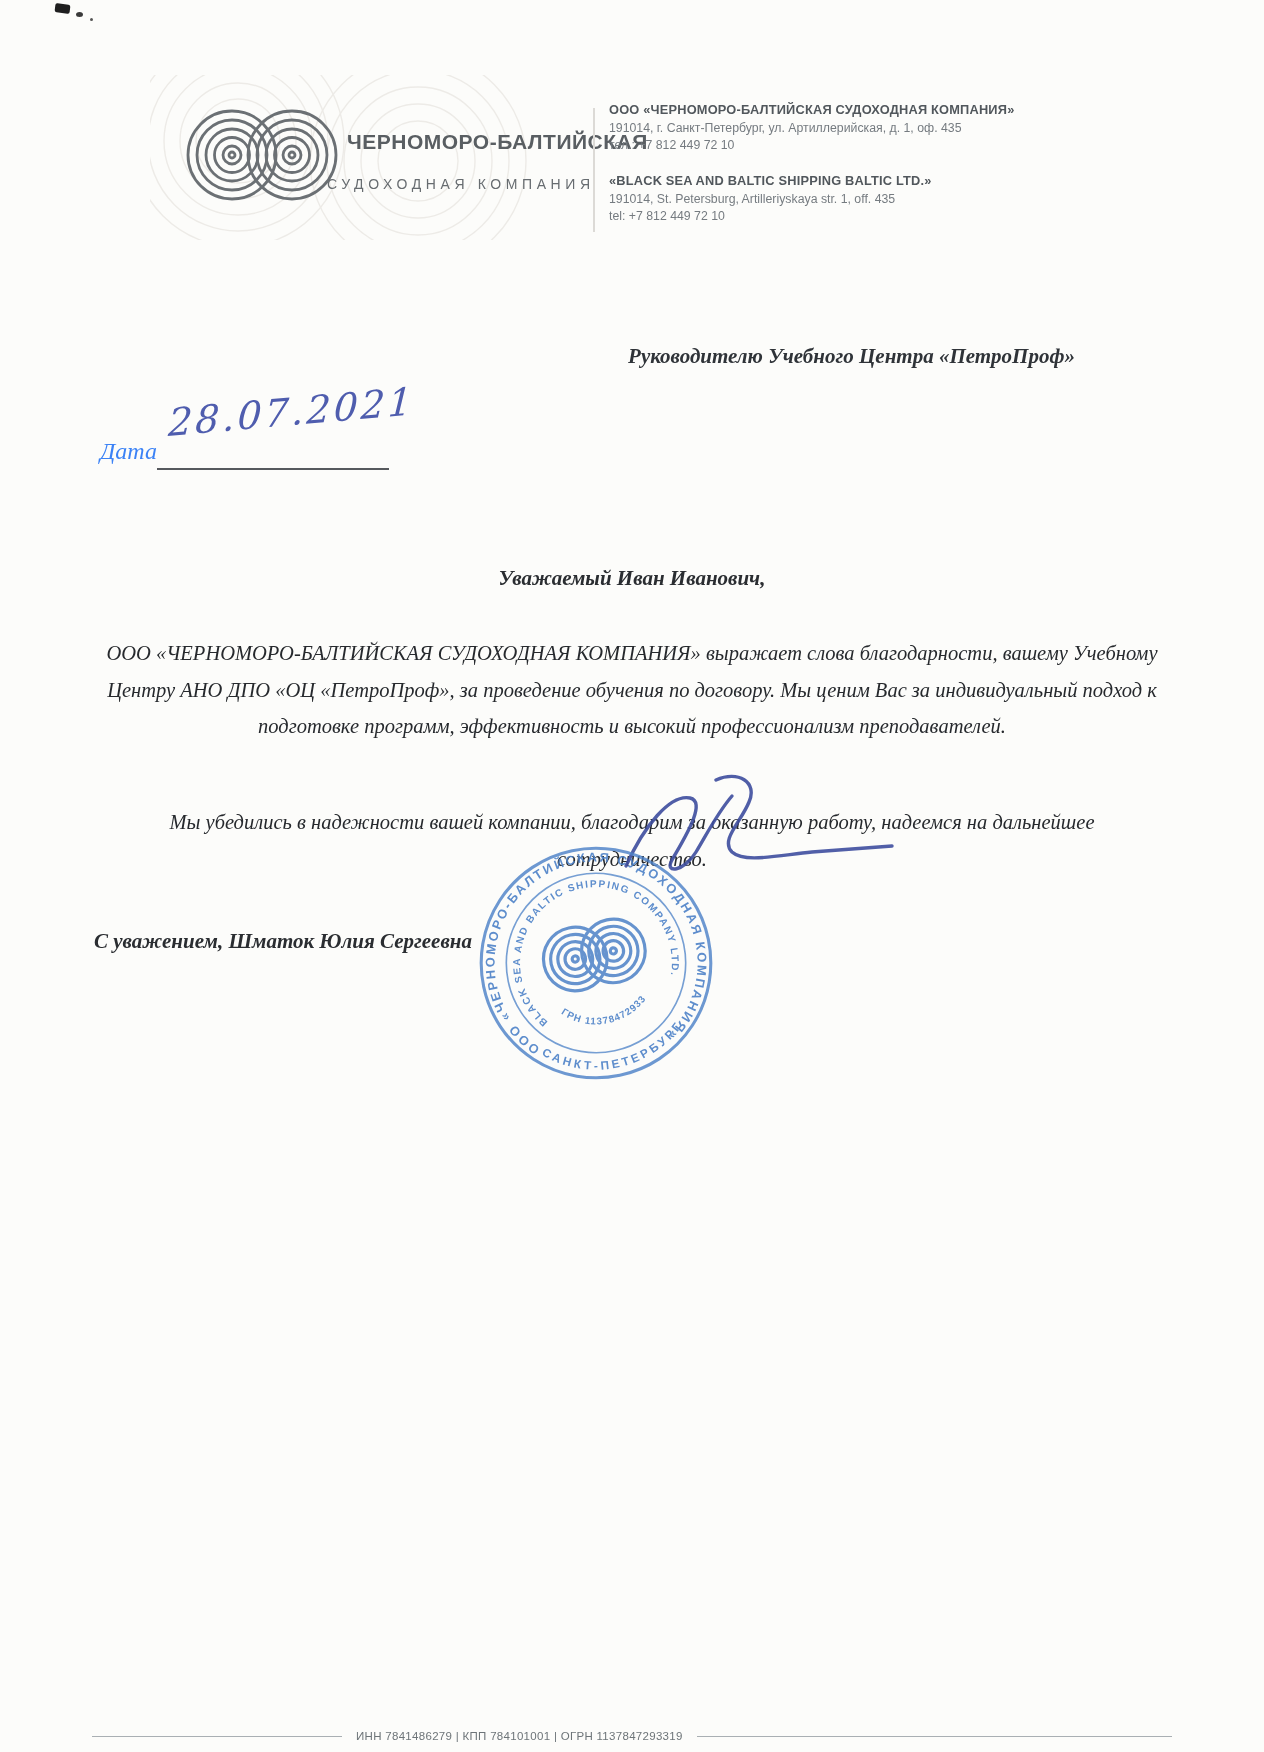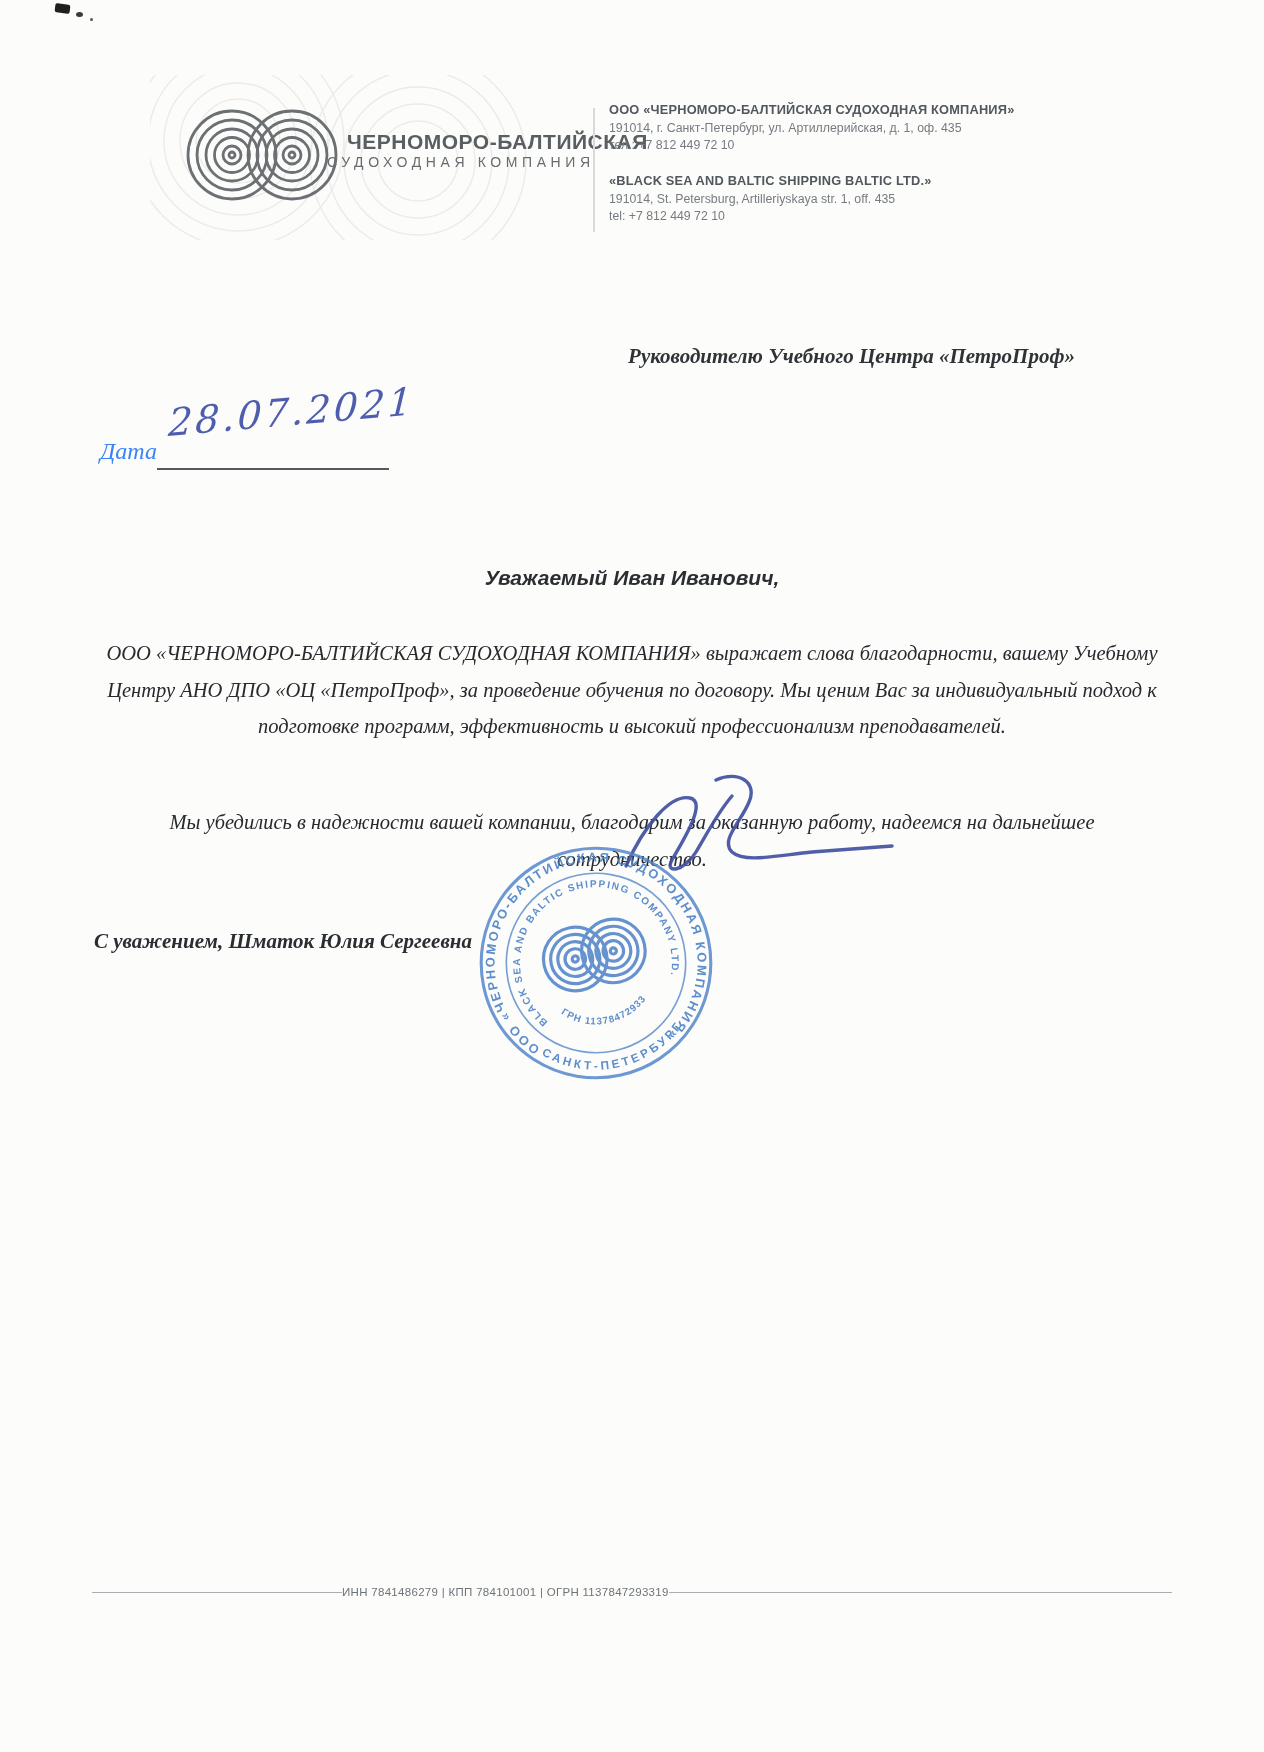--- a/index.html
+++ b/index.html
@@ -14,44 +14,44 @@
   }
   
   .artifact1{position:absolute;left:55px;top:4px;width:15px;height:9px;background:#1f1f1f;border-radius:2px;transform:rotate(7deg);}
   .artifact2{position:absolute;left:76px;top:12px;width:7px;height:5px;background:#3a3a3a;border-radius:50%;}
   .artifact3{position:absolute;left:90px;top:18px;width:3px;height:3px;background:#555;border-radius:50%;}
 
   
   .logo-svg{position:absolute;left:150px;top:75px;}
   .brand{position:absolute;left:327px;top:130px;color:#5c6165;}
   .brand-line1{font-size:21px;font-weight:700;letter-spacing:0.5px;color:#595e62;padding-left:20px;}
-  .brand-line2{margin-top:0;font-size:14px;font-weight:400;letter-spacing:4.6px;color:#676c70;}
+  .brand-line2{margin-top:22px;font-size:14px;font-weight:400;letter-spacing:4.6px;color:#676c70;}
   .divider{position:absolute;left:593px;top:108px;width:2px;height:124px;background:#dcdad6;}
   .contact{position:absolute;left:609px;top:102px;width:440px;}
   .contact .c-title{margin:0 0 4px 0;font-size:12.8px;font-weight:700;color:#51575c;letter-spacing:0.2px;}
   .contact .c-line{margin:0 0 3px 0;font-size:12.3px;color:#757b80;}
   .contact .block-en{margin-top:21px;}
 
   
   .addressee{position:absolute;right:189px;top:344px;font-family:"Liberation Serif",serif;font-style:italic;font-weight:700;font-size:21px;color:#2f3338;margin-left:48px;}
   .date-label{position:absolute;left:100px;top:430px;font-family:"Liberation Serif",serif;font-style:italic;font-size:24px;color:#3b82f6;margin-top:8px;}
   .date-underline{position:absolute;left:157px;top:468px;width:232px;height:2px;background:#56595d;}
   .date-hand{position:absolute;left:168px;top:390px;font-family:"DejaVu Serif",serif;font-style:italic;font-size:38px;letter-spacing:3px;color:#4150a8;transform:rotate(-5deg) skewX(-8deg);opacity:.92;white-space:nowrap;}
-  .salutation{position:absolute;left:92px;width:1080px;top:566px;text-align:center;font-family:Liberation Sans, sans-serif;font-style:italic;font-weight:700;font-size:21px;color:#2a2d31;}
+  .salutation{position:absolute;left:92px;width:1080px;top:566px;text-align:center;font-family:Liberation Serif, serif;font-style:italic;font-weight:700;font-size:21px;color:#2a2d31;}
   .para{position:absolute;left:92px;width:1080px;text-align:center;font-family:"Liberation Serif",serif;font-style:italic;font-size:20.5px;line-height:36.5px;color:#26292d;margin-top:17px;}
   .para1{top:618px;}
   .para2{top:787px;}
   .signoff{position:absolute;left:94px;top:929px;font-family:"Liberation Serif",serif;font-style:italic;font-weight:700;font-size:21px;color:#2a2d31;text-align:center;}
 
   .signature-svg{position:absolute;left:598px;top:768px;}
   .stamp-wrap{position:absolute;left:473px;top:840px;width:246px;height:246px;transform:rotate(-12deg);opacity:.9;}
   .stamp-wrap svg{display:block;}
   .stamp-text{font-family:"Liberation Sans",sans-serif;font-weight:700;}
 
-  .footer{position:absolute;left:92px;right:92px;top:1586px;display:flex;align-items:center;}
+  .footer{position:absolute;left:92px;right:92px;top:1730px;display:flex;align-items:center;gap:14px;}
   .footer .rule-l{width:250px;height:1px;background:#a9afb3;}
   .footer .rule-r{flex:1;height:1px;background:#a9afb3;}
   .footer .ftext{font-size:11.5px;color:#6d7478;letter-spacing:0.3px;white-space:nowrap;}
 </style>
 </head>
 <body>
 
 <div class="page">
 
   <div class="artifact1"></div>

